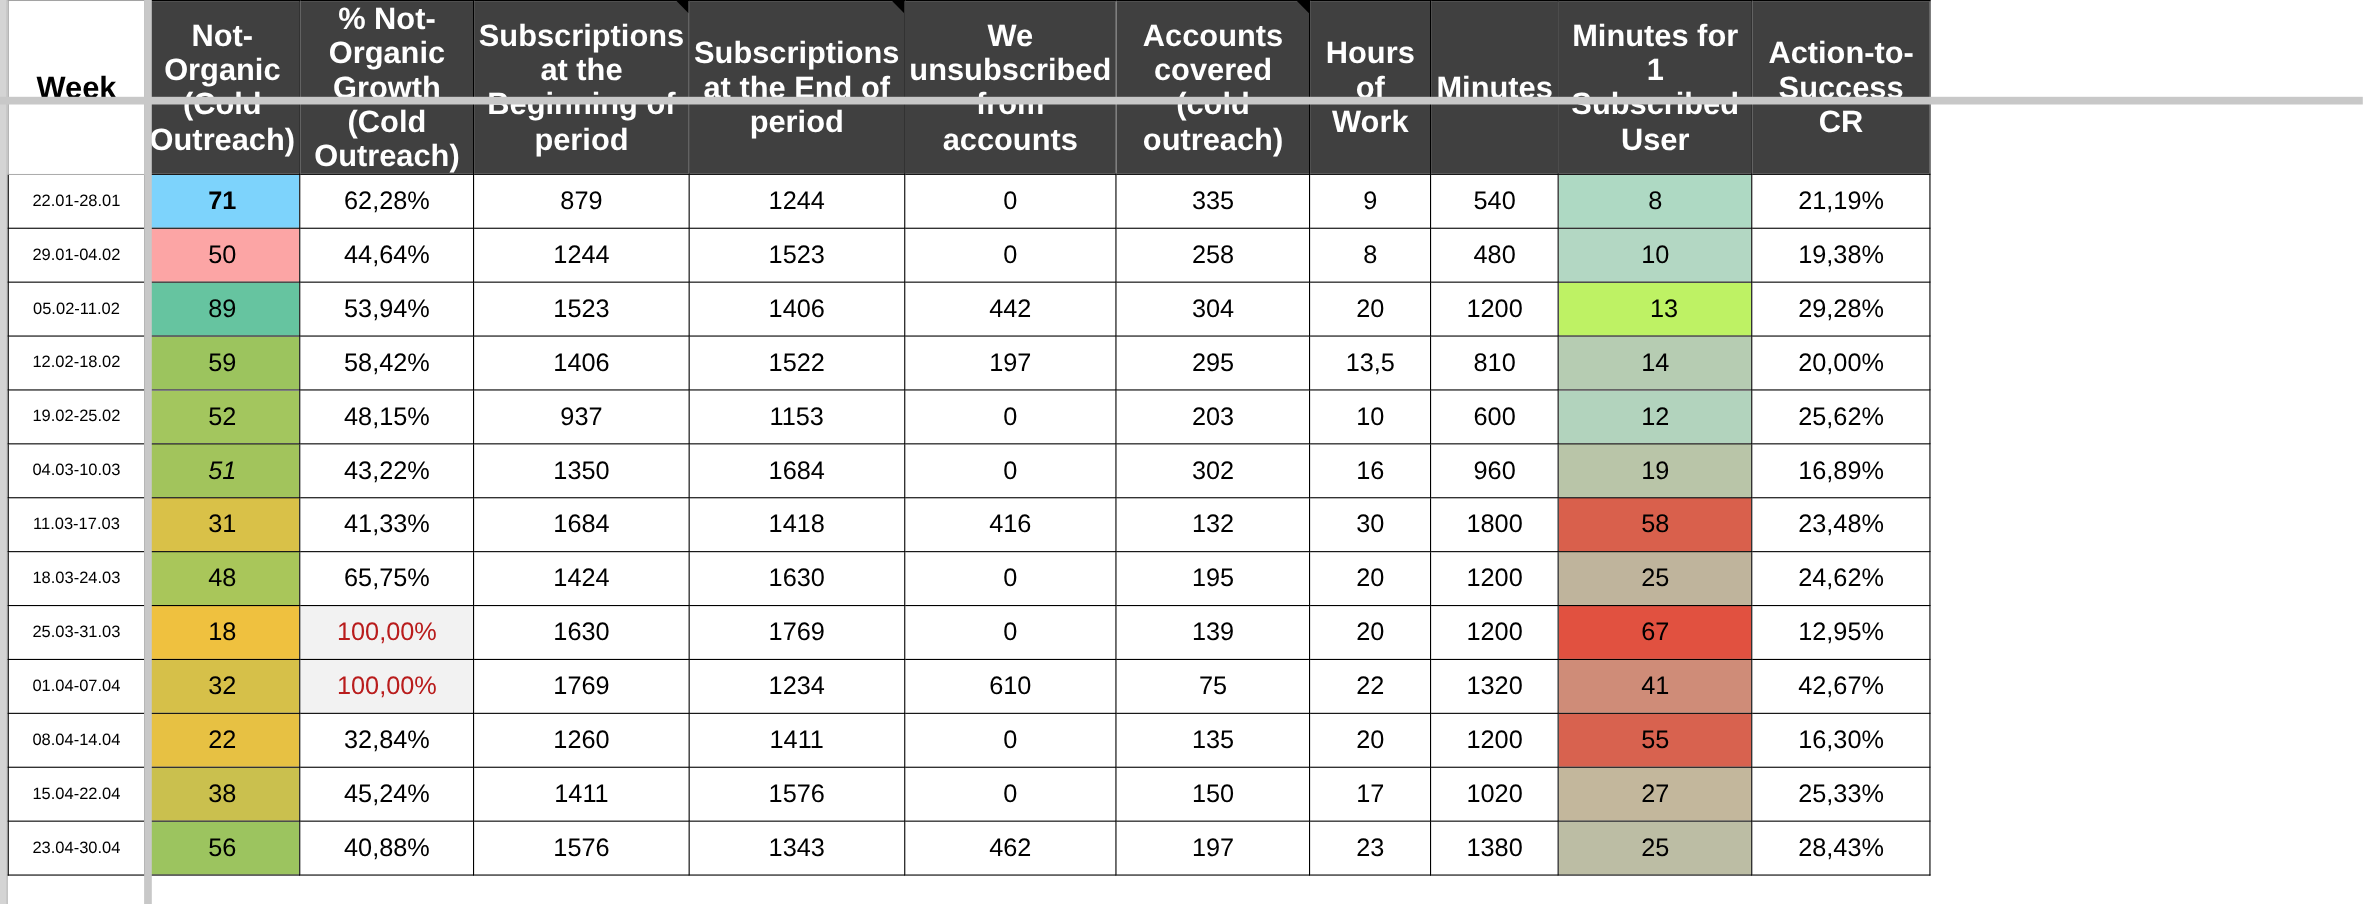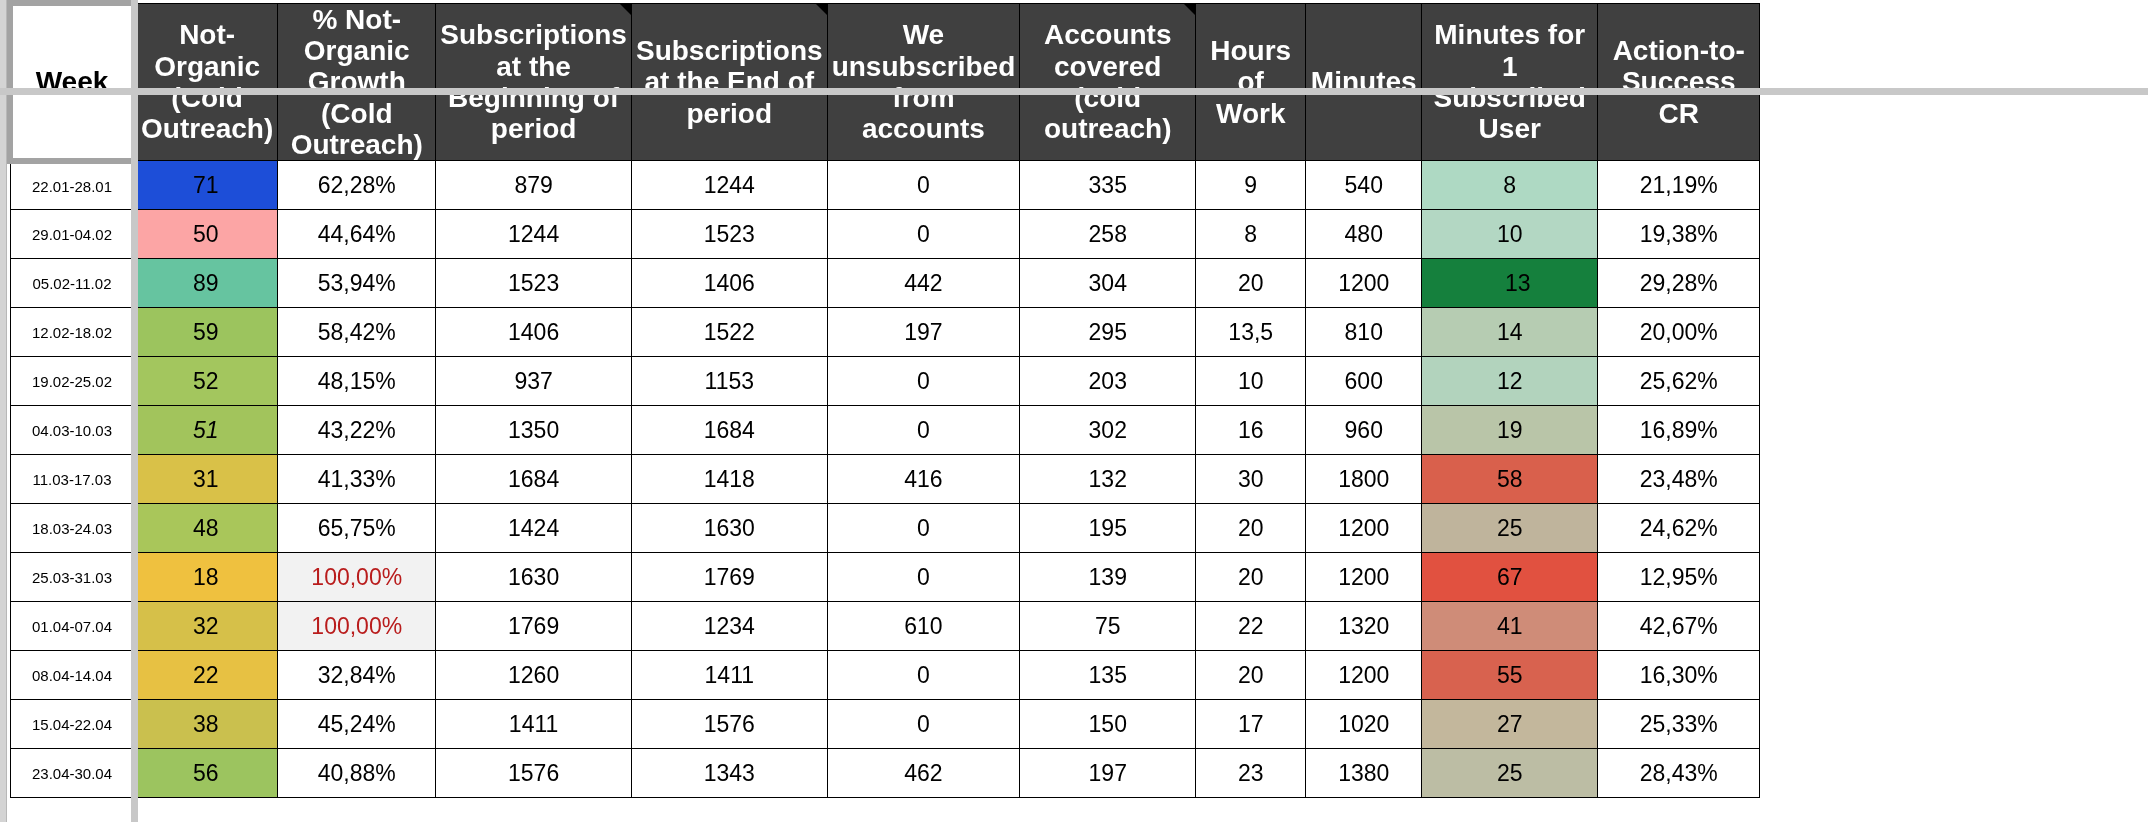--- a/index.html
+++ b/index.html
@@ -79,21 +79,21 @@
     font-weight: bold;
     font-size: 28px;
     line-height: 1.12;
     height: 88px;
     border: 1px solid #000000;
     position: relative;
   }
   thead th.week-head {
     background: #ffffff;
     color: #000000;
-    border: 6px solid #a3a3a3;
+    border: 1px solid #a3a3a3;
   }
   
   thead th.has-note::after {
     content: "";
     position: absolute;
     top: 0;
     right: 0;
     width: 0;
     height: 0;
     border-top: 11px solid #000000;
@@ -161,21 +161,21 @@
           <th class="has-note">Accounts covered (cold outreach)</th>
           <th>Hours of Work</th>
           <th>Minutes</th>
           <th>Minutes for 1 Subscribed User</th>
           <th>Action-to-Success CR</th>
         </tr>
     </thead>
     <tbody id="body-rows">
         <tr>
           <td class="week-cell">22.01-28.01</td>
-          <td style="background: #1d4ed8;">71</td>
+          <td style="background: #7dd3fc; font-weight: bold;">71</td>
           <td>62,28%</td>
           <td>879</td>
           <td>1244</td>
           <td>0</td>
           <td>335</td>
           <td>9</td>
           <td>540</td>
           <td style="background: rgb(174, 217, 195);">8</td>
           <td>21,19%</td>
         </tr>
@@ -195,21 +195,21 @@
         <tr>
           <td class="week-cell">05.02-11.02</td>
           <td style="background: rgb(102, 196, 160);">89</td>
           <td>53,94%</td>
           <td>1523</td>
           <td>1406</td>
           <td>442</td>
           <td>304</td>
           <td>20</td>
           <td>1200</td>
-          <td style="background: #15803d; padding-left: 20px;">13</td>
+          <td style="background: #bef264; padding-left: 20px;">13</td>
           <td>29,28%</td>
         </tr>
         <tr>
           <td class="week-cell">12.02-18.02</td>
           <td style="background: rgb(156, 196, 94);">59</td>
           <td>58,42%</td>
           <td>1406</td>
           <td>1522</td>
           <td>197</td>
           <td>295</td>

